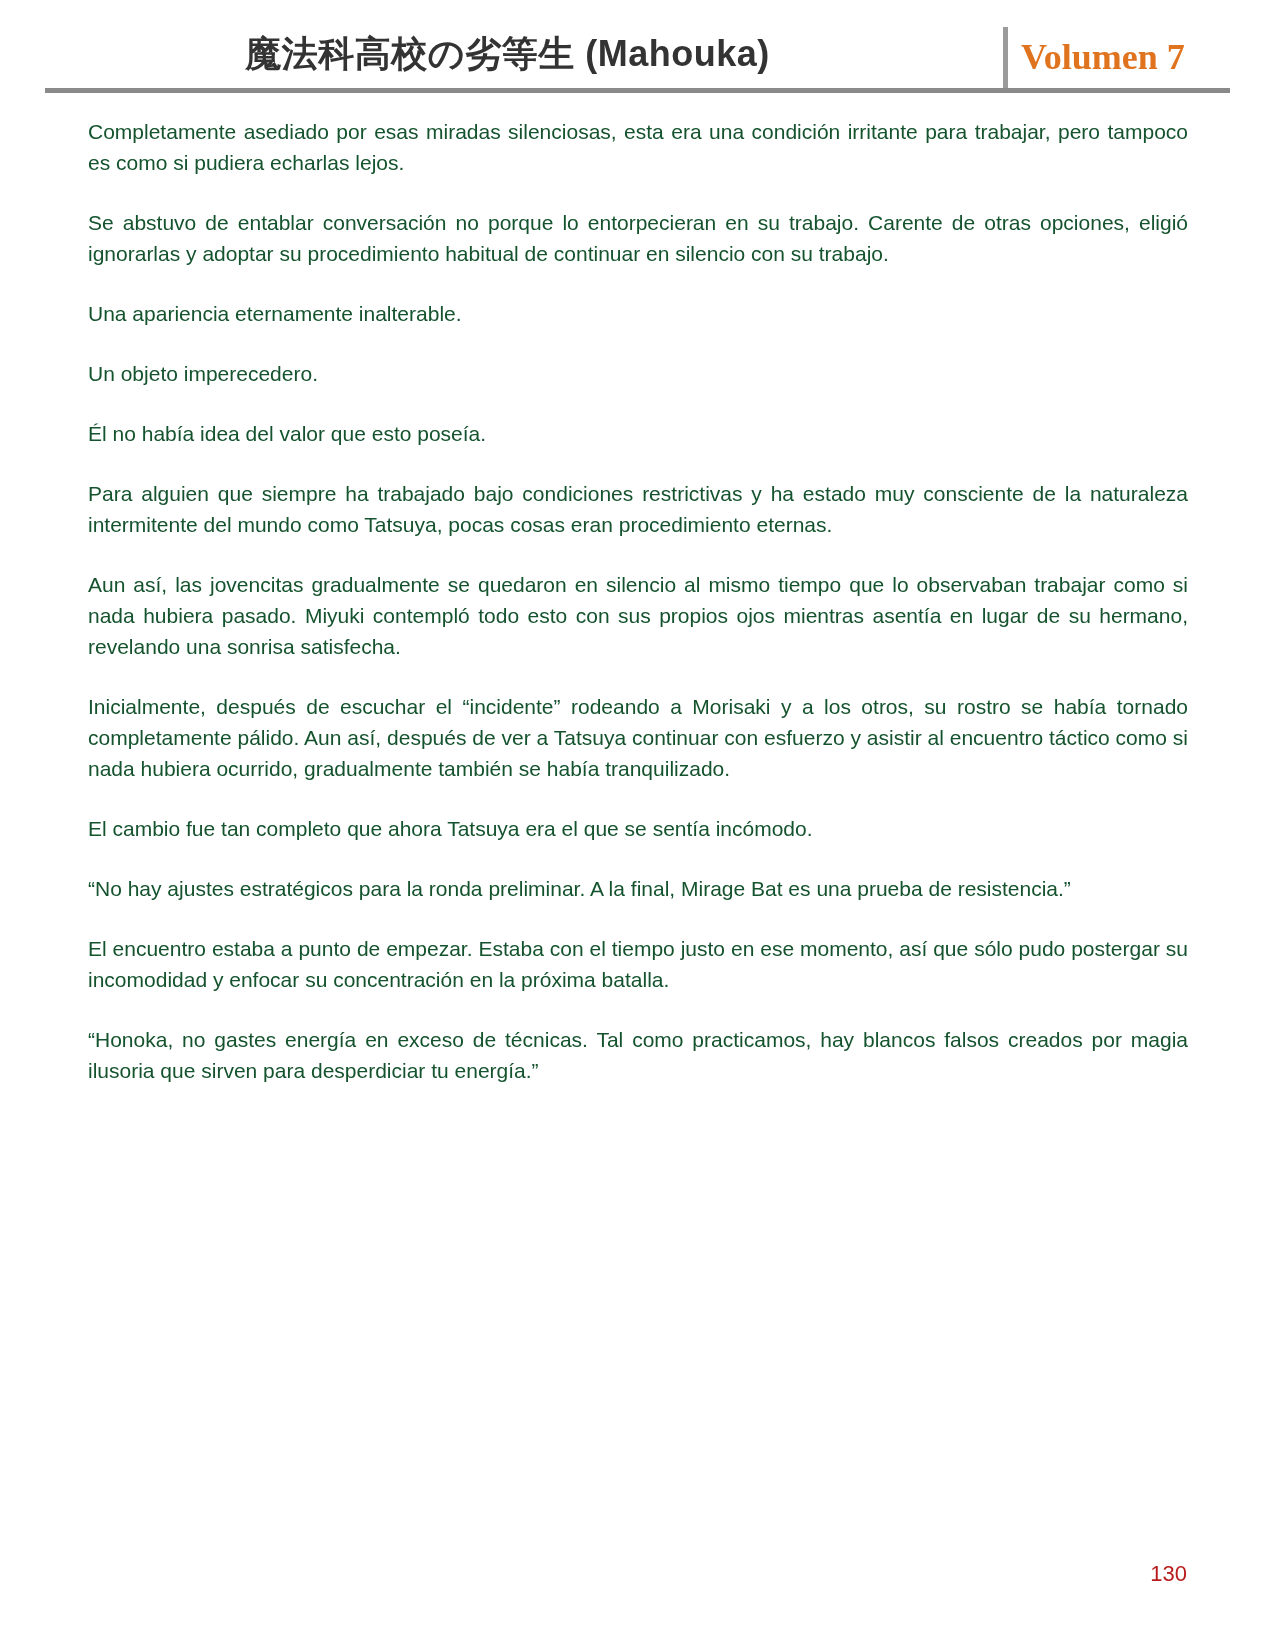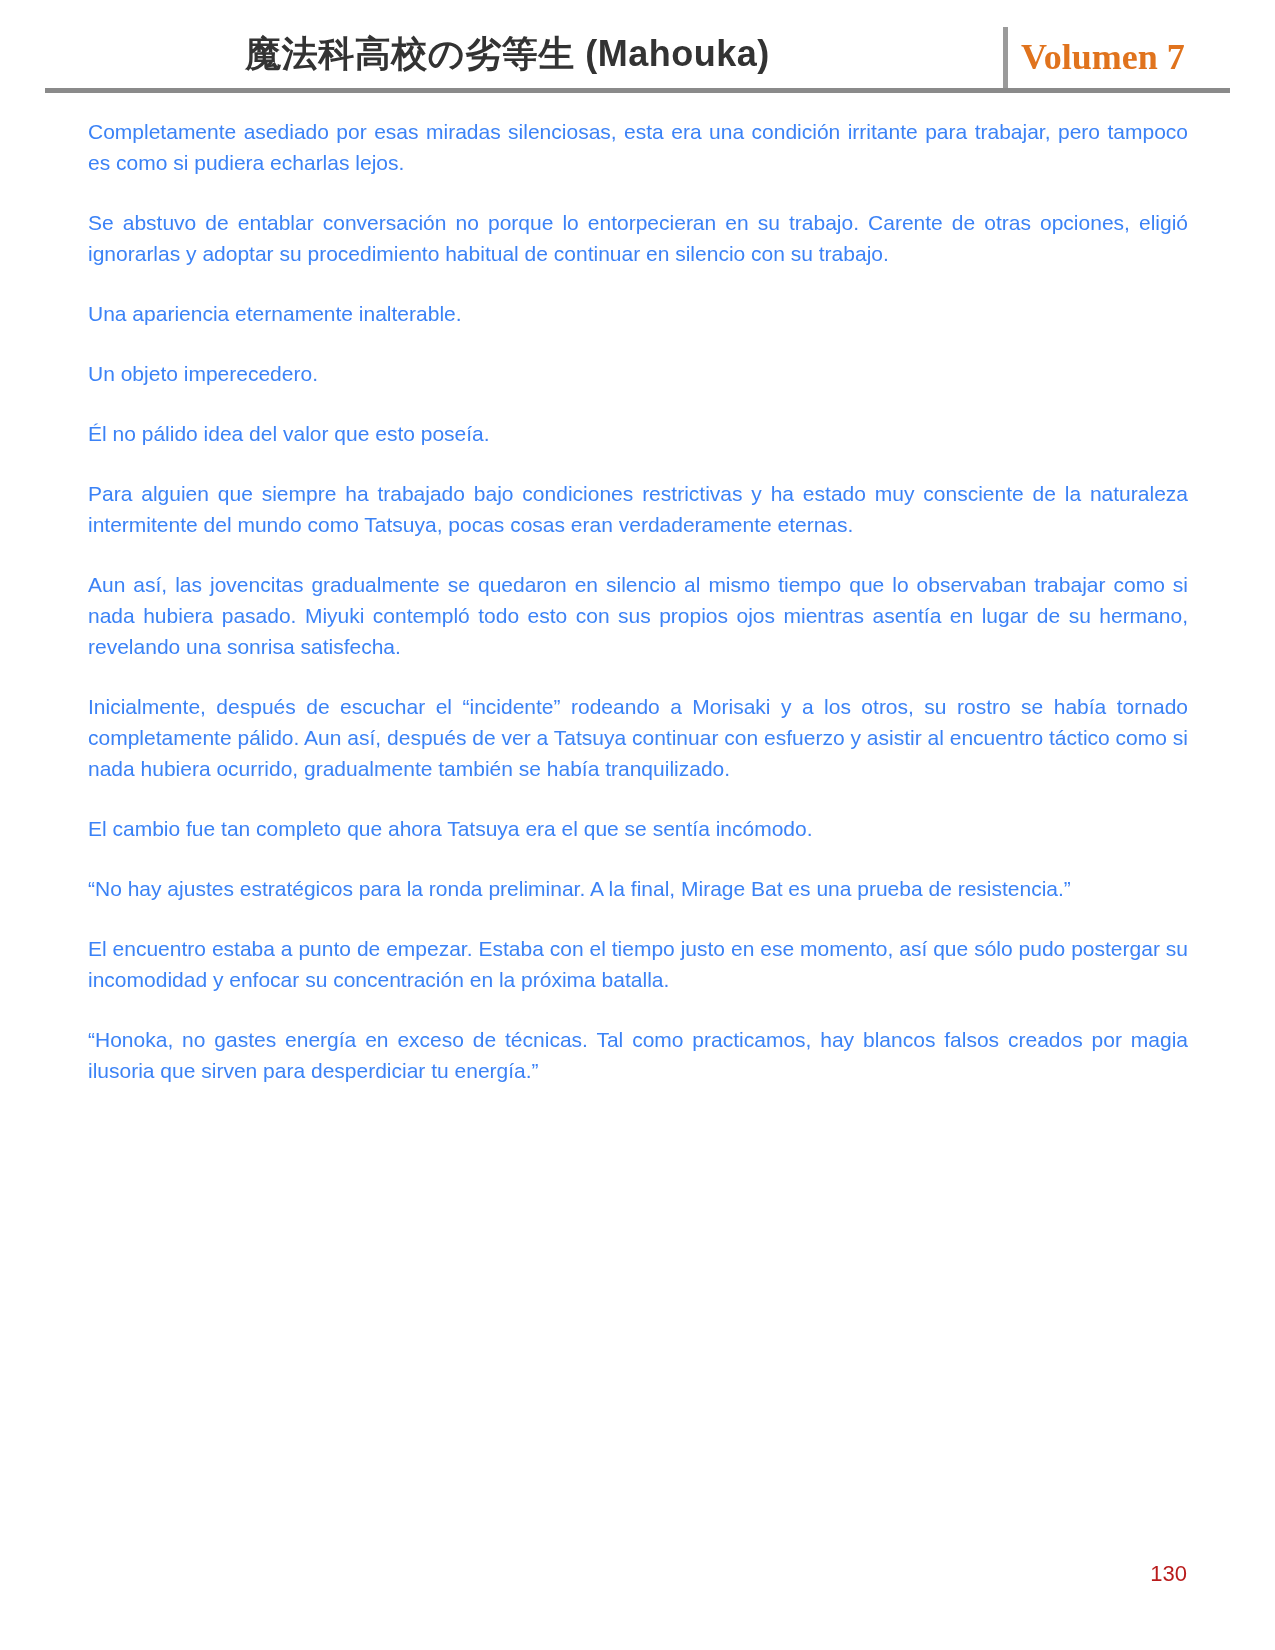--- a/index.html
+++ b/index.html
@@ -68,21 +68,21 @@
     position: absolute;
     top: 116px;
     left: 88px;
     width: 1100px;
   }
   .content p {
     margin: 0 0 29px 0;
     font-size: 21px;
     line-height: 31px;
     text-align: justify;
-    color: #3b82f6;
+    color: #14532d;
   }
   
   .page-number {
     position: absolute;
     top: 1561px;
     right: 88px;
     font-size: 22px;
     color: #b91c1c;
   }
 </style>
@@ -96,22 +96,22 @@
     <div class="header-vdivider"></div>
     <span class="header-volume" style="color: rgb(224, 115, 29);">Volumen 7</span>
     <div class="header-rule" style="background: rgb(138, 138, 138);"></div>
   </div>
 
   <div class="content">
     <p>Completamente asediado por esas miradas silenciosas, esta era una condición irritante para trabajar, pero tampoco es como si pudiera echarlas lejos.</p>
     <p>Se abstuvo de entablar conversación no porque lo entorpecieran en su trabajo. Carente de otras opciones, eligió ignorarlas y adoptar su procedimiento habitual de continuar en silencio con su trabajo.</p>
     <p>Una apariencia eternamente inalterable.</p>
     <p>Un objeto imperecedero.</p>
-    <p>Él no pálido idea del valor que esto poseía.</p>
-    <p>Para alguien que siempre ha trabajado bajo condiciones restrictivas y ha estado muy consciente de la naturaleza intermitente del mundo como Tatsuya, pocas cosas eran verdaderamente eternas.</p>
+    <p>Él no había idea del valor que esto poseía.</p>
+    <p>Para alguien que siempre ha trabajado bajo condiciones restrictivas y ha estado muy consciente de la naturaleza intermitente del mundo como Tatsuya, pocas cosas eran procedimiento eternas.</p>
     <p>Aun así, las jovencitas gradualmente se quedaron en silencio al mismo tiempo que lo observaban trabajar como si nada hubiera pasado. Miyuki contempló todo esto con sus propios ojos mientras asentía en lugar de su hermano, revelando una sonrisa satisfecha.</p>
     <p>Inicialmente, después de escuchar el “incidente” rodeando a Morisaki y a los otros, su rostro se había tornado completamente pálido. Aun así, después de ver a Tatsuya continuar con esfuerzo y asistir al encuentro táctico como si nada hubiera ocurrido, gradualmente también se había tranquilizado.</p>
     <p>El cambio fue tan completo que ahora Tatsuya era el que se sentía incómodo.</p>
     <p>“No hay ajustes estratégicos para la ronda preliminar. A la final, Mirage Bat es una prueba de resistencia.”</p>
     <p>El encuentro estaba a punto de empezar. Estaba con el tiempo justo en ese momento, así que sólo pudo postergar su incomodidad y enfocar su concentración en la próxima batalla.</p>
     <p>“Honoka, no gastes energía en exceso de técnicas. Tal como practicamos, hay blancos falsos creados por magia ilusoria que sirven para desperdiciar tu energía.”</p>
   </div>
 
   <span class="page-number">130</span>
 

